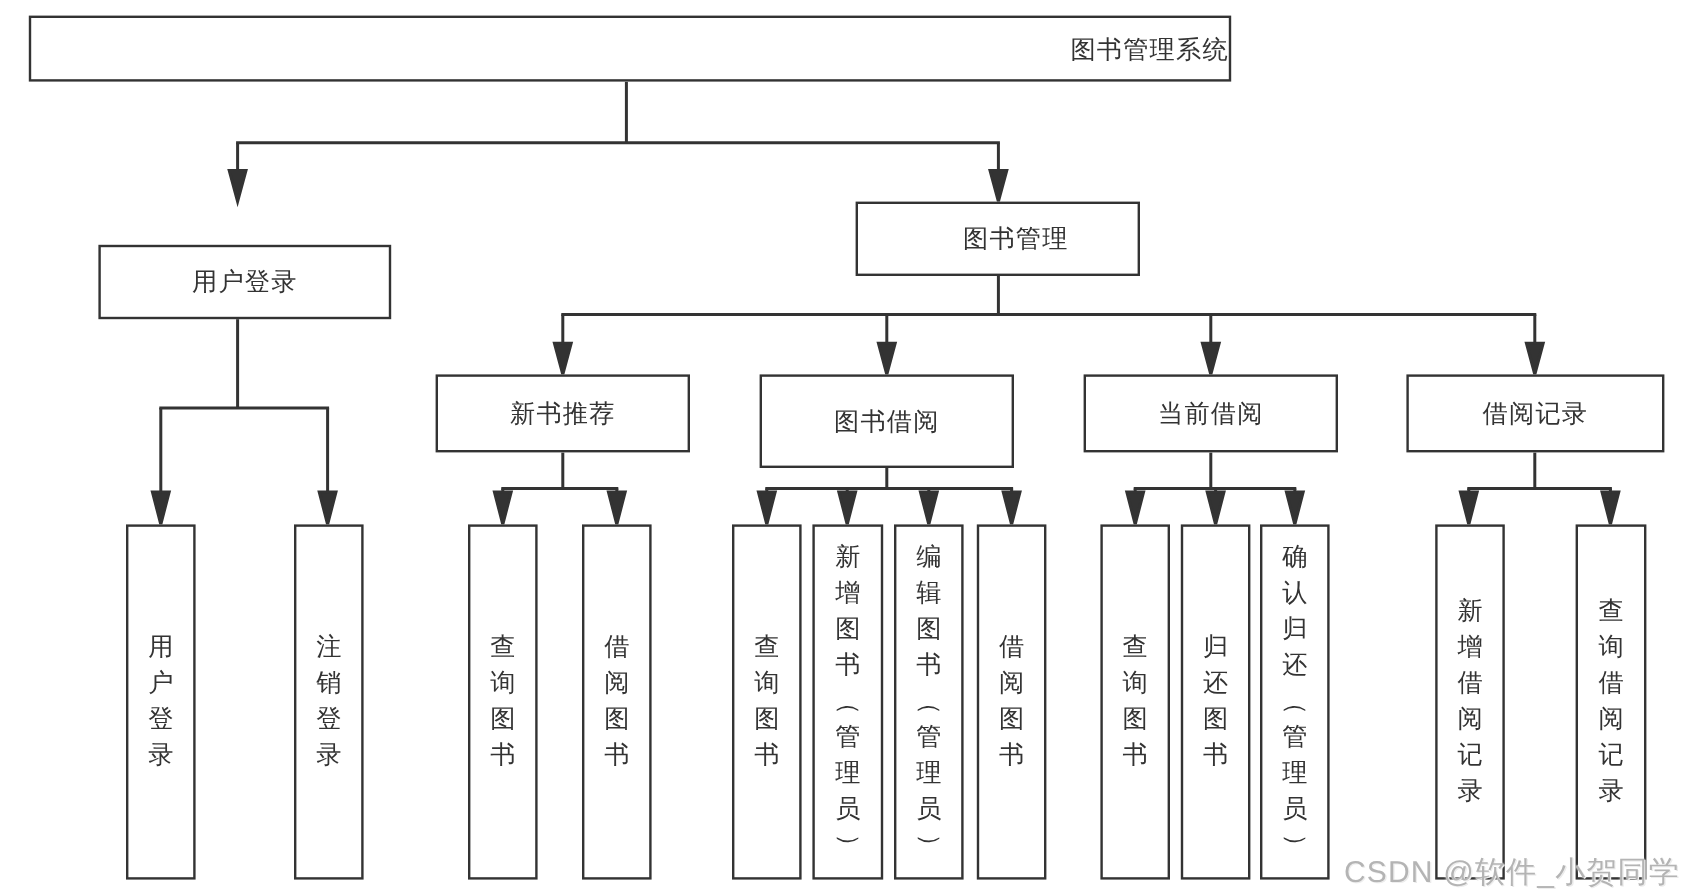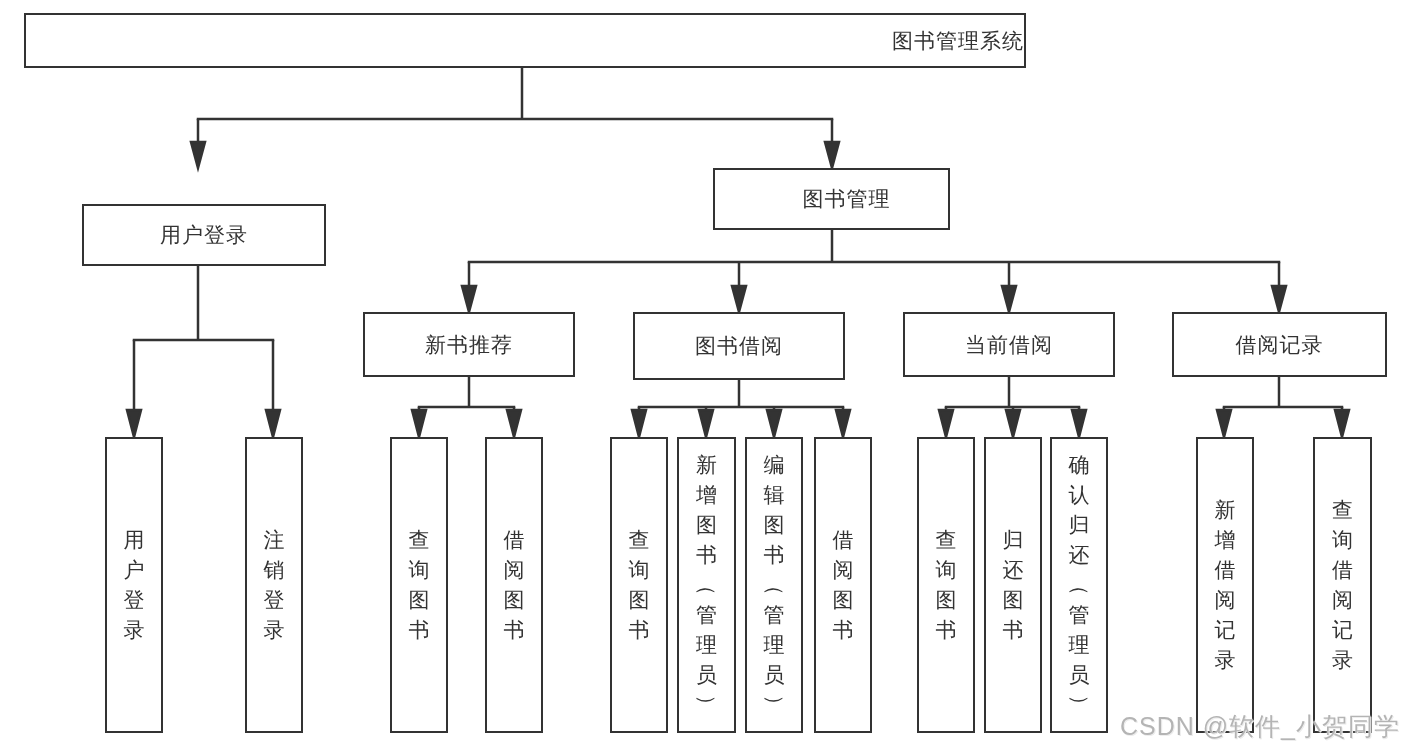--- a/index.html
+++ b/index.html
@@ -141,21 +141,21 @@
   <div class="node" style="left:82px; top:168px; width:244px; height:62px;margin-top:36px;">
     <span>用户登录</span>
   </div>
   <div class="node" style="left:713px; top:168px; width:237px; height:62px;padding-left:30px;">
     <span>图书管理</span>
   </div>
 
   <div class="node" style="left:363px; top:312px; width:212px; height:65px;">
     <span>新书推荐</span>
   </div>
-  <div class="node" style="left:633px; top:312px; width:212px; height:68px;">
+  <div class="node" style="left:633px; top:312px; width:212px; height:78px;">
     <span>图书借阅</span>
   </div>
   <div class="node" style="left:903px; top:312px; width:212px; height:65px;">
     <span>当前借阅</span>
   </div>
   <div class="node" style="left:1172px; top:312px; width:215px; height:65px;">
     <span>借阅记录</span>
   </div>
 
   <div class="node leaf" style="left:105px; top:437px; width:58px; height:296px;">

